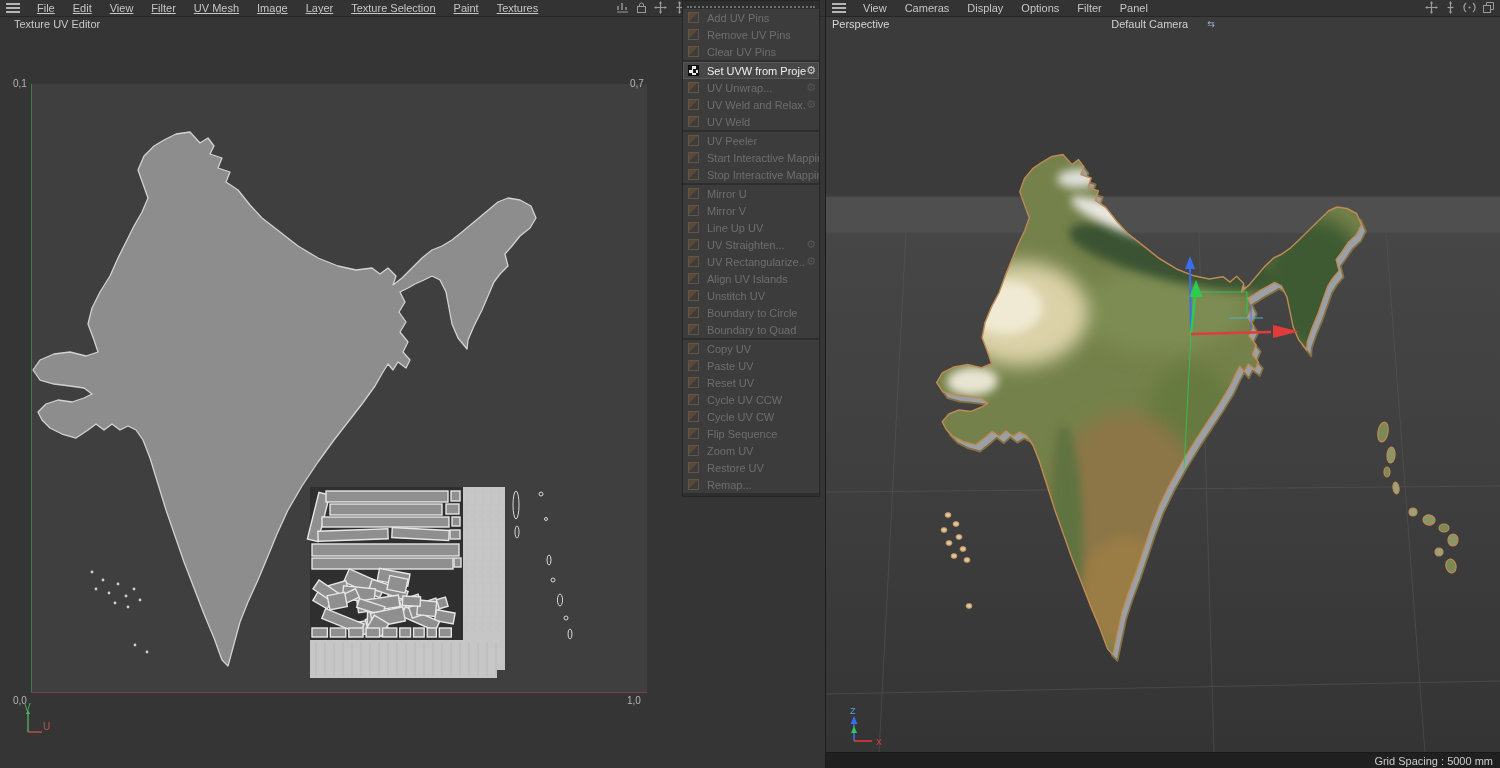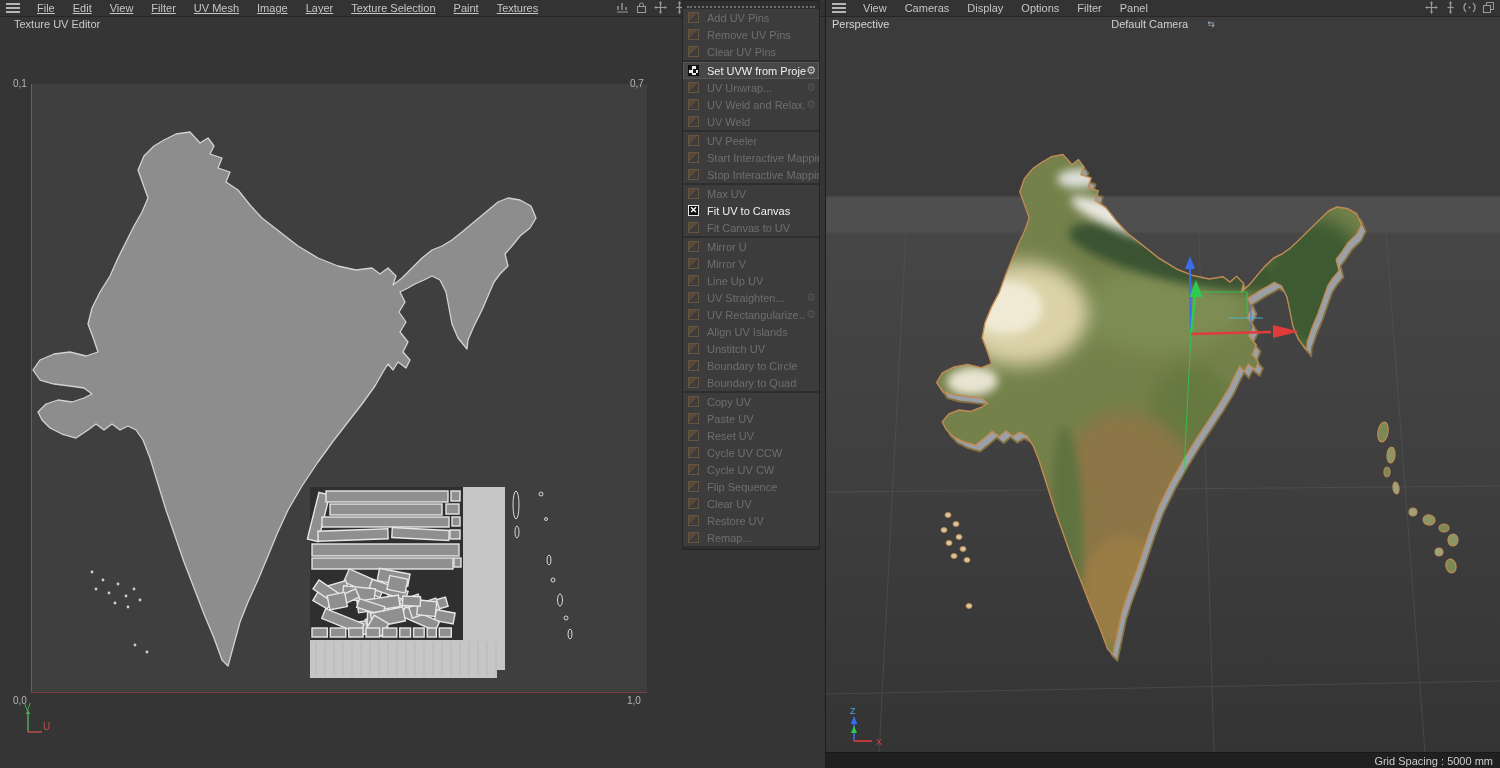--- a/index.html
+++ b/index.html
@@ -296,74 +296,60 @@
             <span class="tlabel">Start Interactive Mapping</span>
           </div>
           <div class="trow dis">
             <span class="ticon plain"></span>
             <span class="tlabel">Stop Interactive Mapping</span>
           </div>
         </div>
         <div class="pgroup">
           <div class="trow dis">
             <span class="ticon plain"></span>
-            <span class="tlabel">Max UV</span>
-          </div>
-          <div class="trow en">
-            <span class="ticon fitx">✕</span>
-            <span class="tlabel">Fit UV to Canvas</span>
-          </div>
-          <div class="trow dis">
-            <span class="ticon plain"></span>
-            <span class="tlabel">Fit Canvas to UV</span>
+            <span class="tlabel">Mirror U</span>
+          </div>
+          <div class="trow dis">
+            <span class="ticon plain"></span>
+            <span class="tlabel">Mirror V</span>
+          </div>
+          <div class="trow dis">
+            <span class="ticon plain"></span>
+            <span class="tlabel">Line Up UV</span>
+          </div>
+          <div class="trow dis">
+            <span class="ticon plain"></span>
+            <span class="tlabel">UV Straighten...</span>
+            <span class="gear gear-off">⚙</span>
+          </div>
+          <div class="trow dis">
+            <span class="ticon plain"></span>
+            <span class="tlabel">UV Rectangularize...</span>
+            <span class="gear gear-off">⚙</span>
+          </div>
+          <div class="trow dis">
+            <span class="ticon plain"></span>
+            <span class="tlabel">Align UV Islands</span>
+          </div>
+          <div class="trow dis">
+            <span class="ticon plain"></span>
+            <span class="tlabel">Unstitch UV</span>
+          </div>
+          <div class="trow dis">
+            <span class="ticon plain"></span>
+            <span class="tlabel">Boundary to Circle</span>
+          </div>
+          <div class="trow dis">
+            <span class="ticon plain"></span>
+            <span class="tlabel">Boundary to Quad</span>
           </div>
         </div>
         <div class="pgroup">
           <div class="trow dis">
             <span class="ticon plain"></span>
-            <span class="tlabel">Mirror U</span>
-          </div>
-          <div class="trow dis">
-            <span class="ticon plain"></span>
-            <span class="tlabel">Mirror V</span>
-          </div>
-          <div class="trow dis">
-            <span class="ticon plain"></span>
-            <span class="tlabel">Line Up UV</span>
-          </div>
-          <div class="trow dis">
-            <span class="ticon plain"></span>
-            <span class="tlabel">UV Straighten...</span>
-            <span class="gear gear-off">⚙</span>
-          </div>
-          <div class="trow dis">
-            <span class="ticon plain"></span>
-            <span class="tlabel">UV Rectangularize...</span>
-            <span class="gear gear-off">⚙</span>
-          </div>
-          <div class="trow dis">
-            <span class="ticon plain"></span>
-            <span class="tlabel">Align UV Islands</span>
-          </div>
-          <div class="trow dis">
-            <span class="ticon plain"></span>
-            <span class="tlabel">Unstitch UV</span>
-          </div>
-          <div class="trow dis">
-            <span class="ticon plain"></span>
-            <span class="tlabel">Boundary to Circle</span>
-          </div>
-          <div class="trow dis">
-            <span class="ticon plain"></span>
-            <span class="tlabel">Boundary to Quad</span>
-          </div>
-        </div>
-        <div class="pgroup">
-          <div class="trow dis">
-            <span class="ticon plain"></span>
             <span class="tlabel">Copy UV</span>
           </div>
           <div class="trow dis">
             <span class="ticon plain"></span>
             <span class="tlabel">Paste UV</span>
           </div>
           <div class="trow dis">
             <span class="ticon plain"></span>
             <span class="tlabel">Reset UV</span>
           </div>
@@ -374,21 +360,21 @@
           <div class="trow dis">
             <span class="ticon plain"></span>
             <span class="tlabel">Cycle UV CW</span>
           </div>
           <div class="trow dis">
             <span class="ticon plain"></span>
             <span class="tlabel">Flip Sequence</span>
           </div>
           <div class="trow dis">
             <span class="ticon plain"></span>
-            <span class="tlabel">Clear UV</span>
+            <span class="tlabel">Zoom UV</span>
           </div>
           <div class="trow dis">
             <span class="ticon plain"></span>
             <span class="tlabel">Restore UV</span>
           </div>
           <div class="trow dis">
             <span class="ticon plain"></span>
             <span class="tlabel">Remap...</span>
           </div>
         </div>

